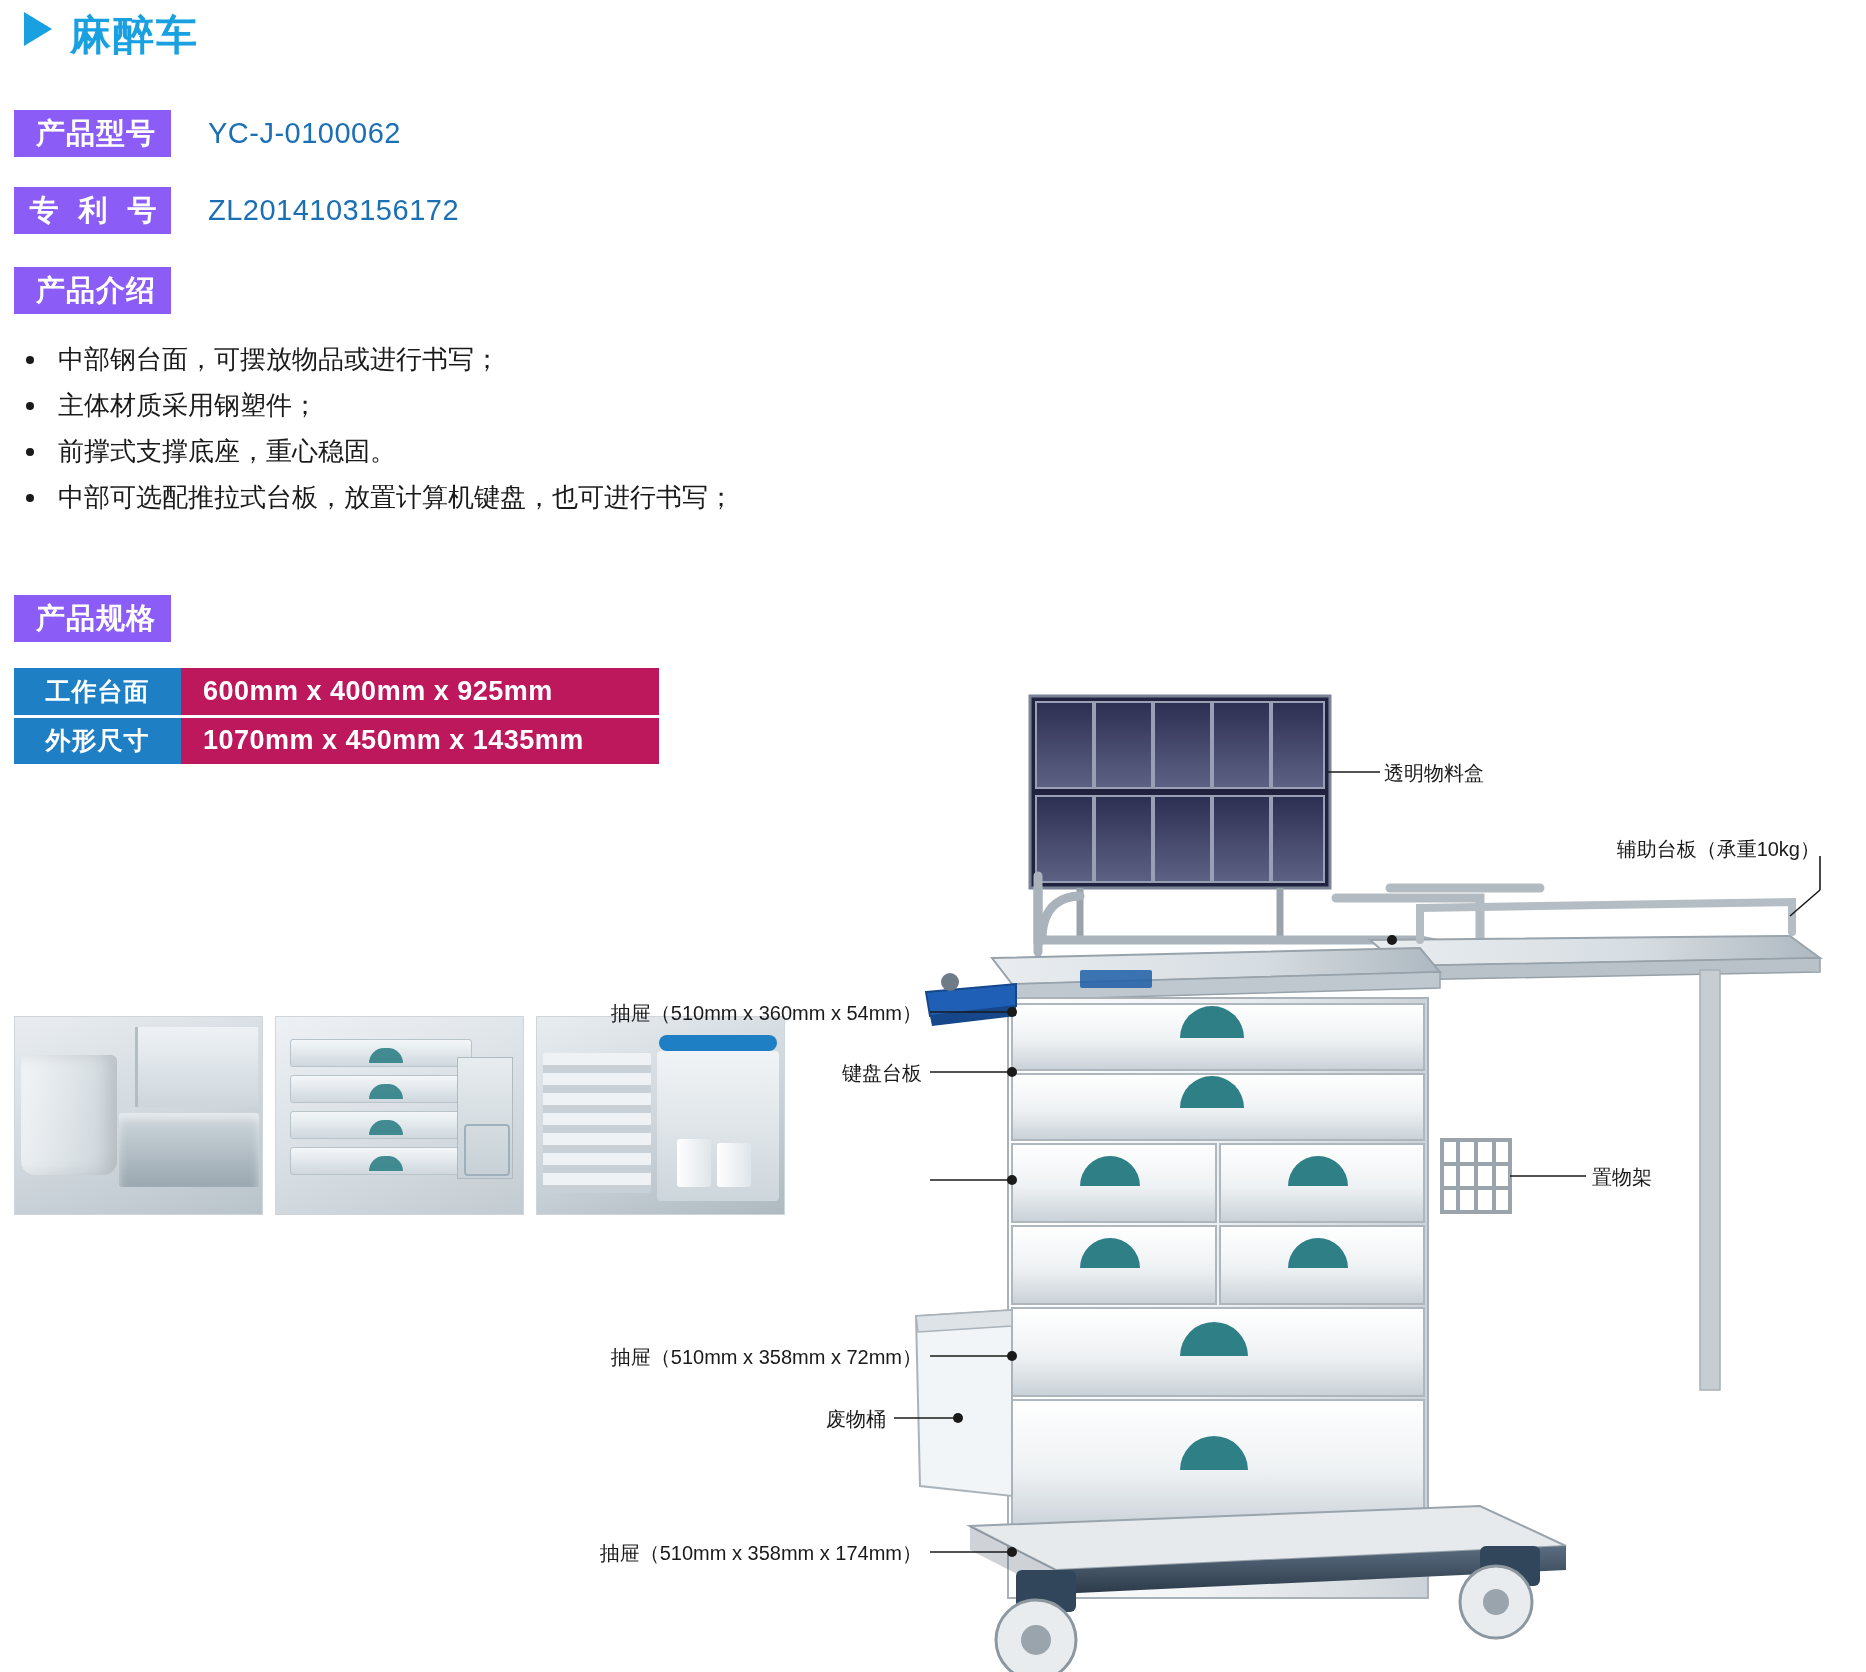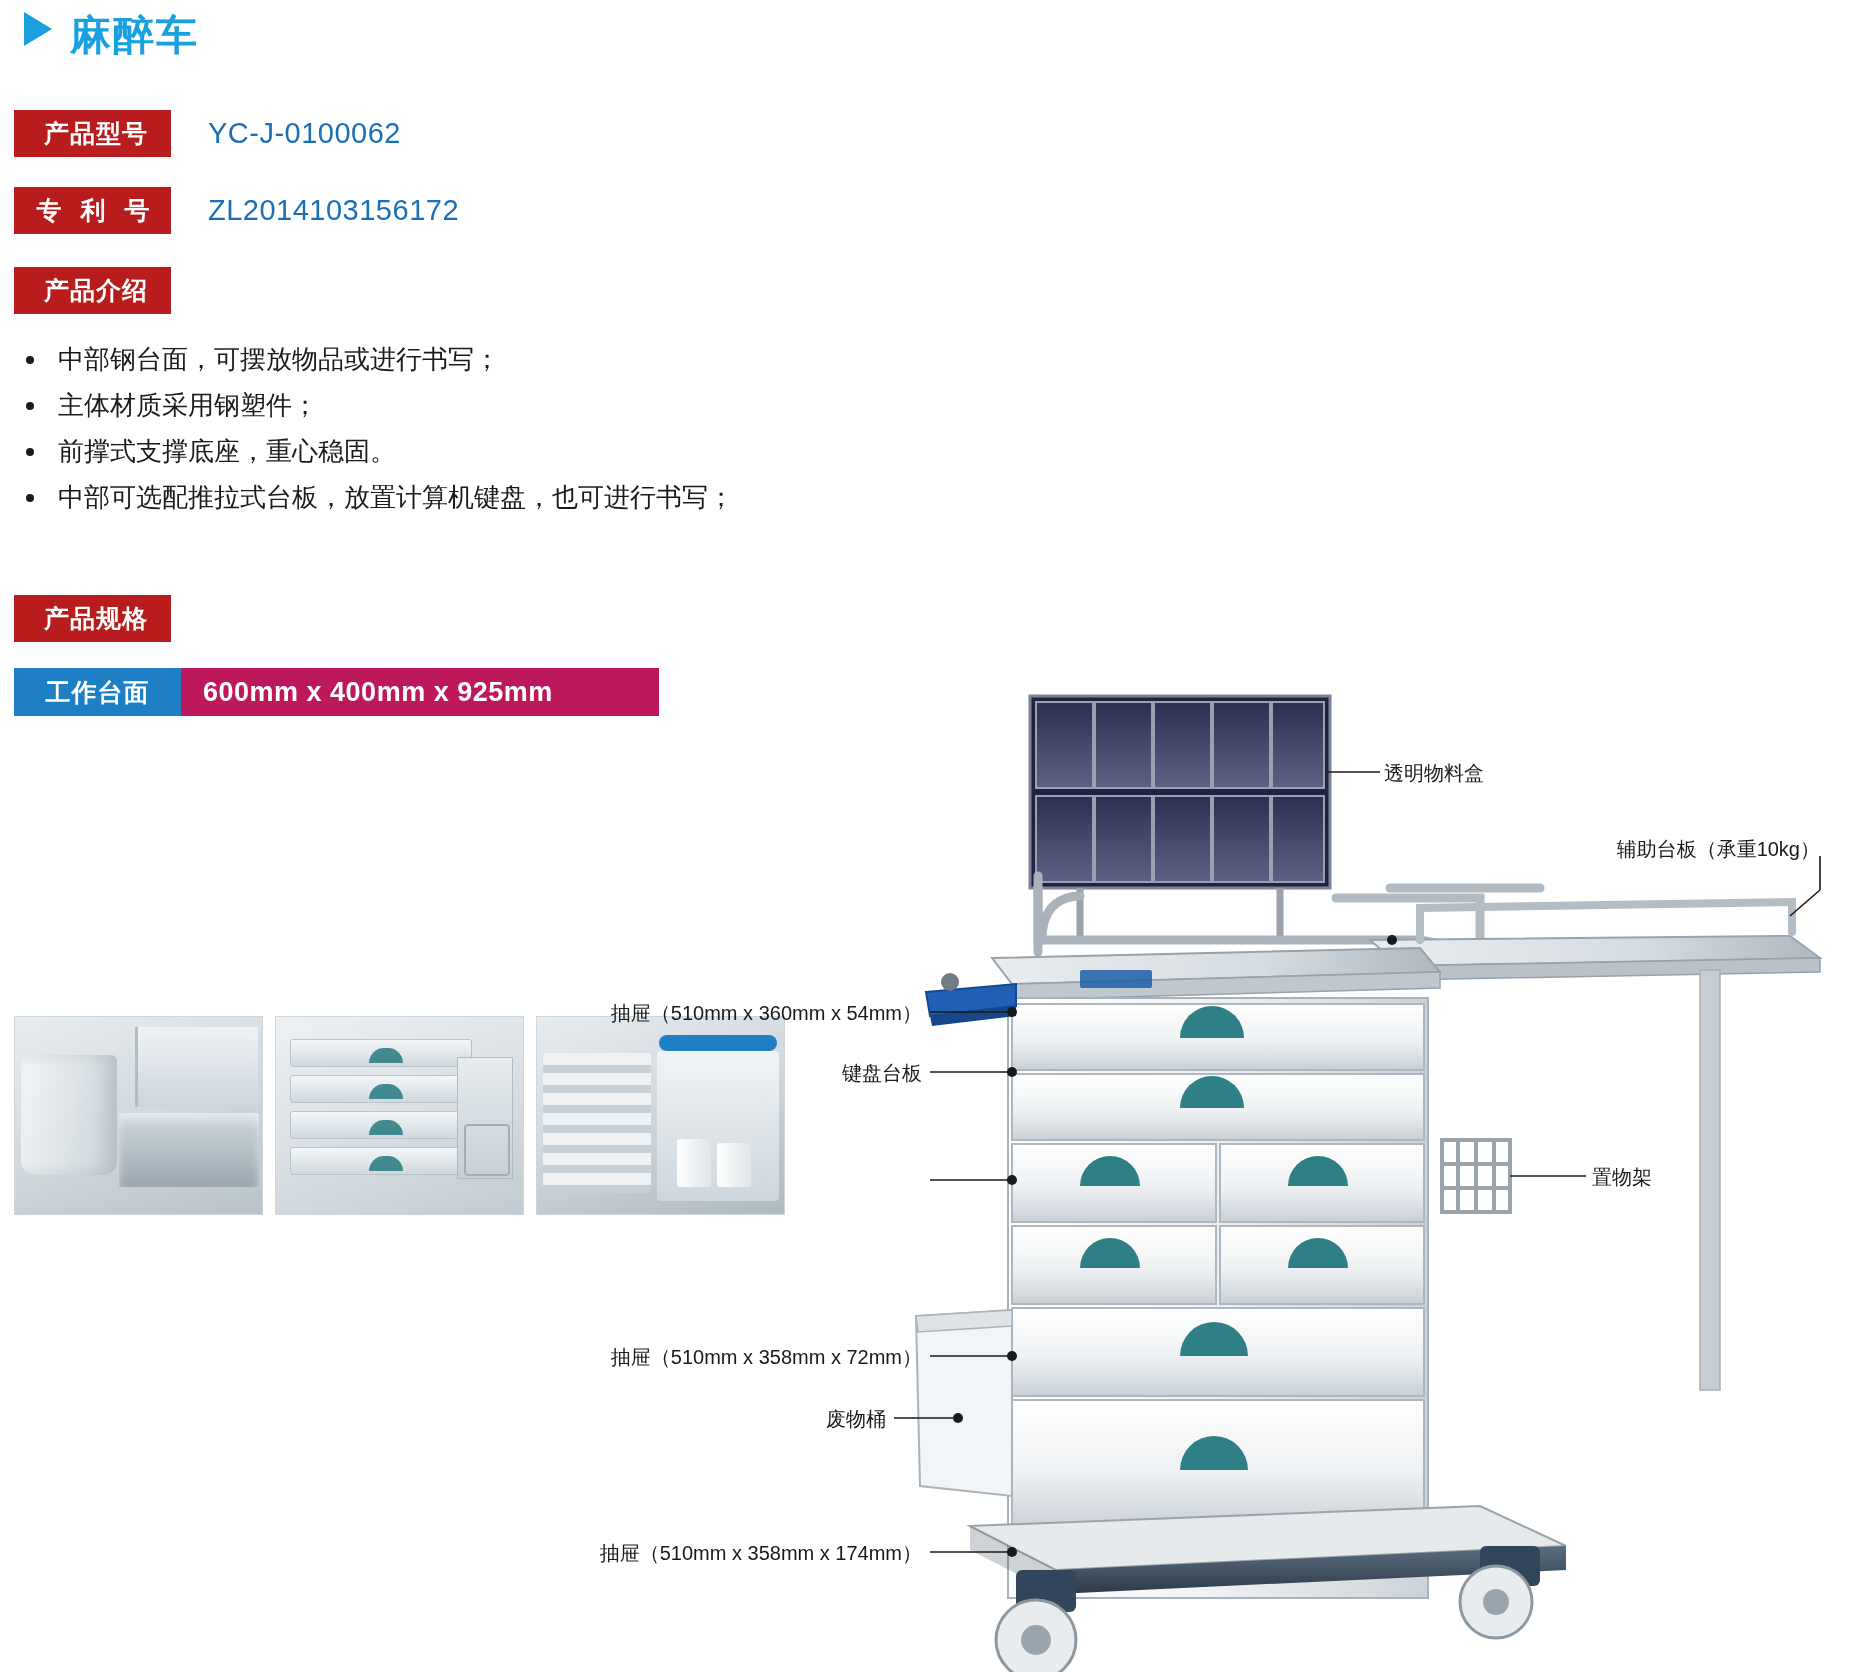--- a/index.html
+++ b/index.html
@@ -35,23 +35,23 @@
   }
   .title-text {
     font-size: 41px;
     font-weight: 700;
     color: #18a0e0;
     letter-spacing: 2px;
   }
 
   
   .tag {
-    background: #b91c1c;
+    background: #8b5cf6;
     color: #ffffff;
-    font-size: 25px;
+    font-size: 29px;
     font-weight: 700;
     display: inline-flex;
     align-items: center;
     justify-content: center;
     letter-spacing: 1px;
     box-sizing: border-box;
     padding-left: 7px;
   }
   .field-row {
     position: absolute;
@@ -228,20 +228,24 @@
 
 <div id="tag-spec">
   <span class="tag tag-spec">产品规格</span>
 </div>
 
 <table class="spec-table">
   <tbody>
     <tr>
       <td class="k">工作台面</td>
       <td class="v">600mm x 400mm x 925mm</td>
+    </tr>
+    <tr>
+      <td class="k">外形尺寸</td>
+      <td class="v">1070mm x 450mm x 1435mm</td>
     </tr>
   </tbody>
 </table>
 
 <div class="thumbs">
   <div class="thumb t1">
     <span class="bar"></span>
     <span class="knob"></span>
   </div>
   <div class="thumb t2">

